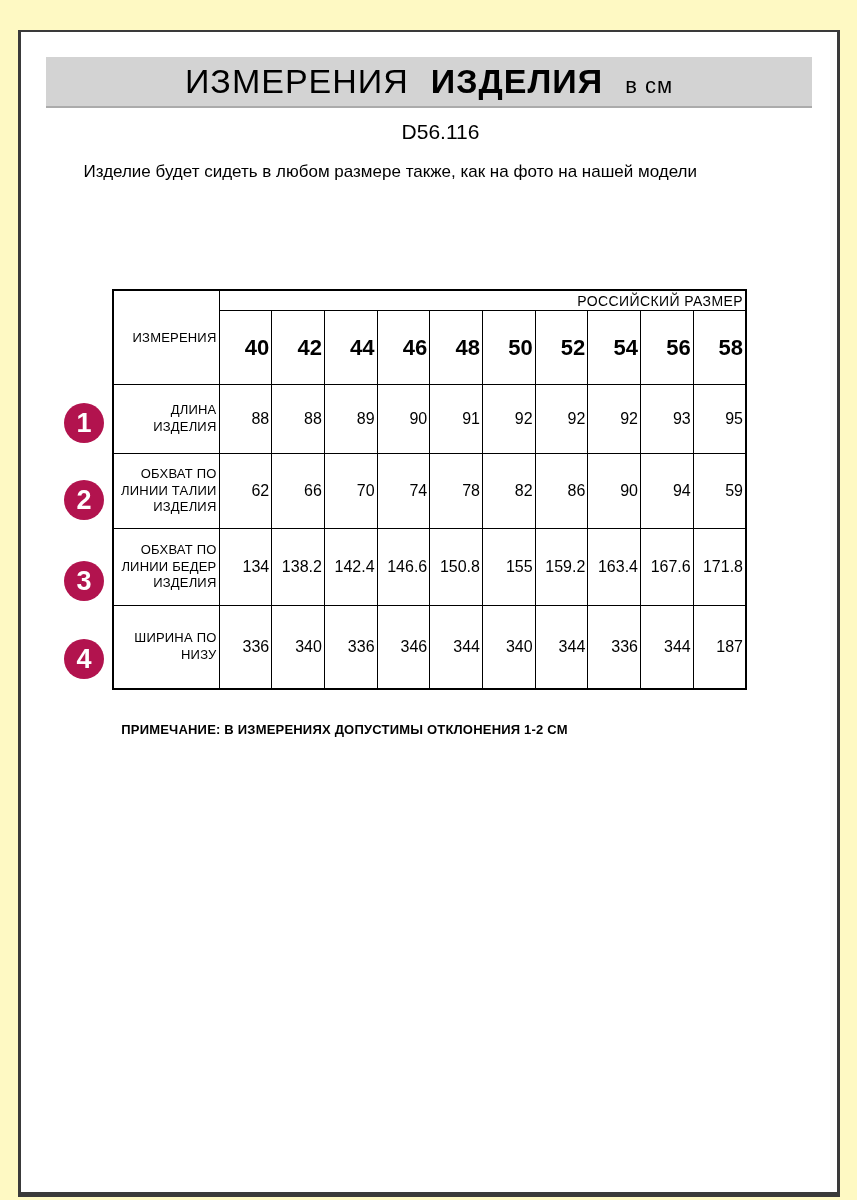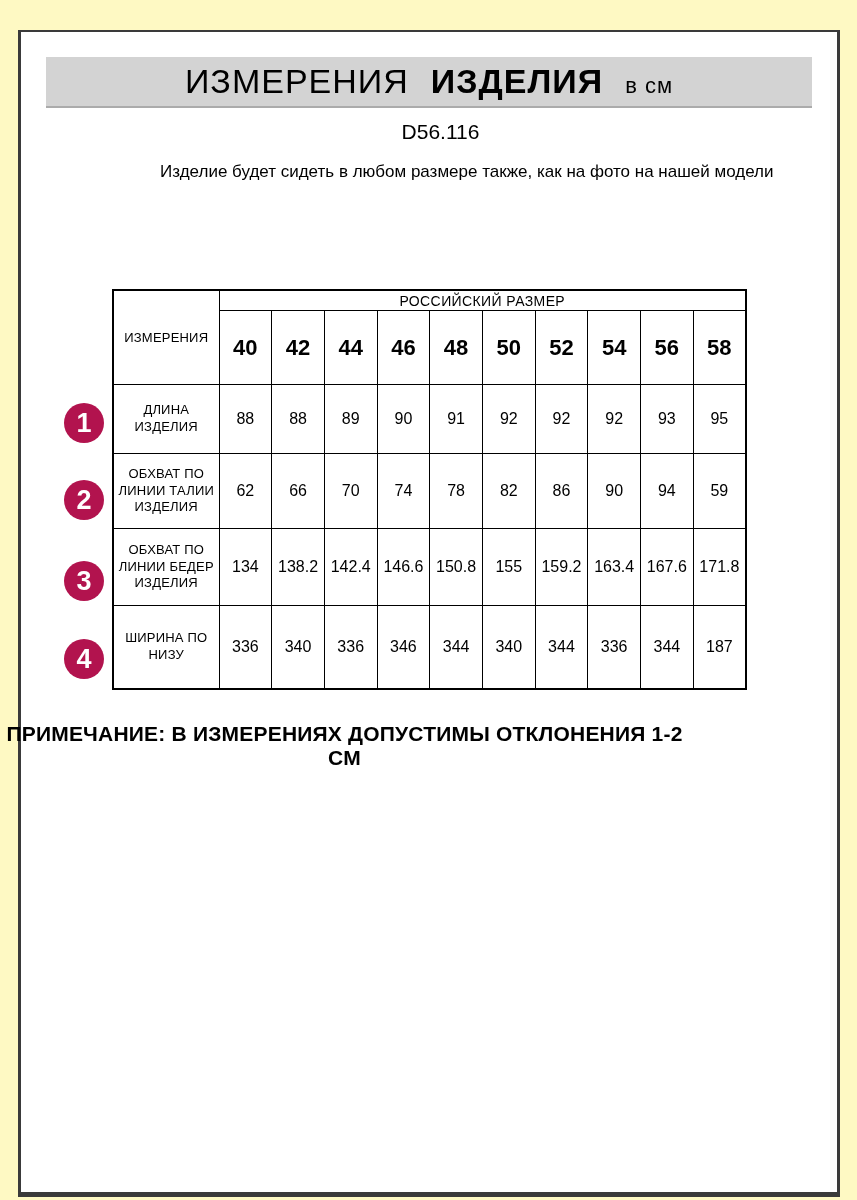--- a/index.html
+++ b/index.html
@@ -68,37 +68,37 @@
     font-size: 21px;
     font-weight: 400;
     padding-left: 12px;
   }
   .subtitle {
     position: absolute;
     left: 50%;
     transform: translateX(-50%);
     top: 161px;
     width: 690px;
-    text-align: right;
+    text-align: left;
     font-size: 17px;
     line-height: 1.32;
     font-weight: 400;
   }
   table.size-table {
     position: absolute;
     left: 112px;
     top: 289px;
     width: 633px;
     border-collapse: collapse;
     table-layout: fixed;
     border: 2px solid #000000;
   }
   table.size-table td, table.size-table th {
     border: 1px solid #000000;
-    text-align: center;
+    text-align: right;
     vertical-align: middle;
     padding: 0 2px;
     overflow: hidden;
   }
   .corner-cell {
     font-size: 13px;
     font-weight: 400;
     letter-spacing: 0.2px;
   }
   .group-header {
@@ -143,21 +143,21 @@
   .badge-1 { left: 64px; top: 403px; }
   .badge-2 { left: 64px; top: 480px; }
   .badge-3 { left: 64px; top: 561px; }
   .badge-4 { left: 64px; top: 639px; }
   .note {
     position: absolute;
     left: 0;
     top: 722px;
     width: 689px;
     text-align: center;
-    font-size: 21px;
+    font-size: 13px;
     font-weight: 700;
     letter-spacing: 0.2px;
   }
 </style>
 </head>
 <body>
 
 <div class="canvas">
 
   <div class="page-frame"></div>

